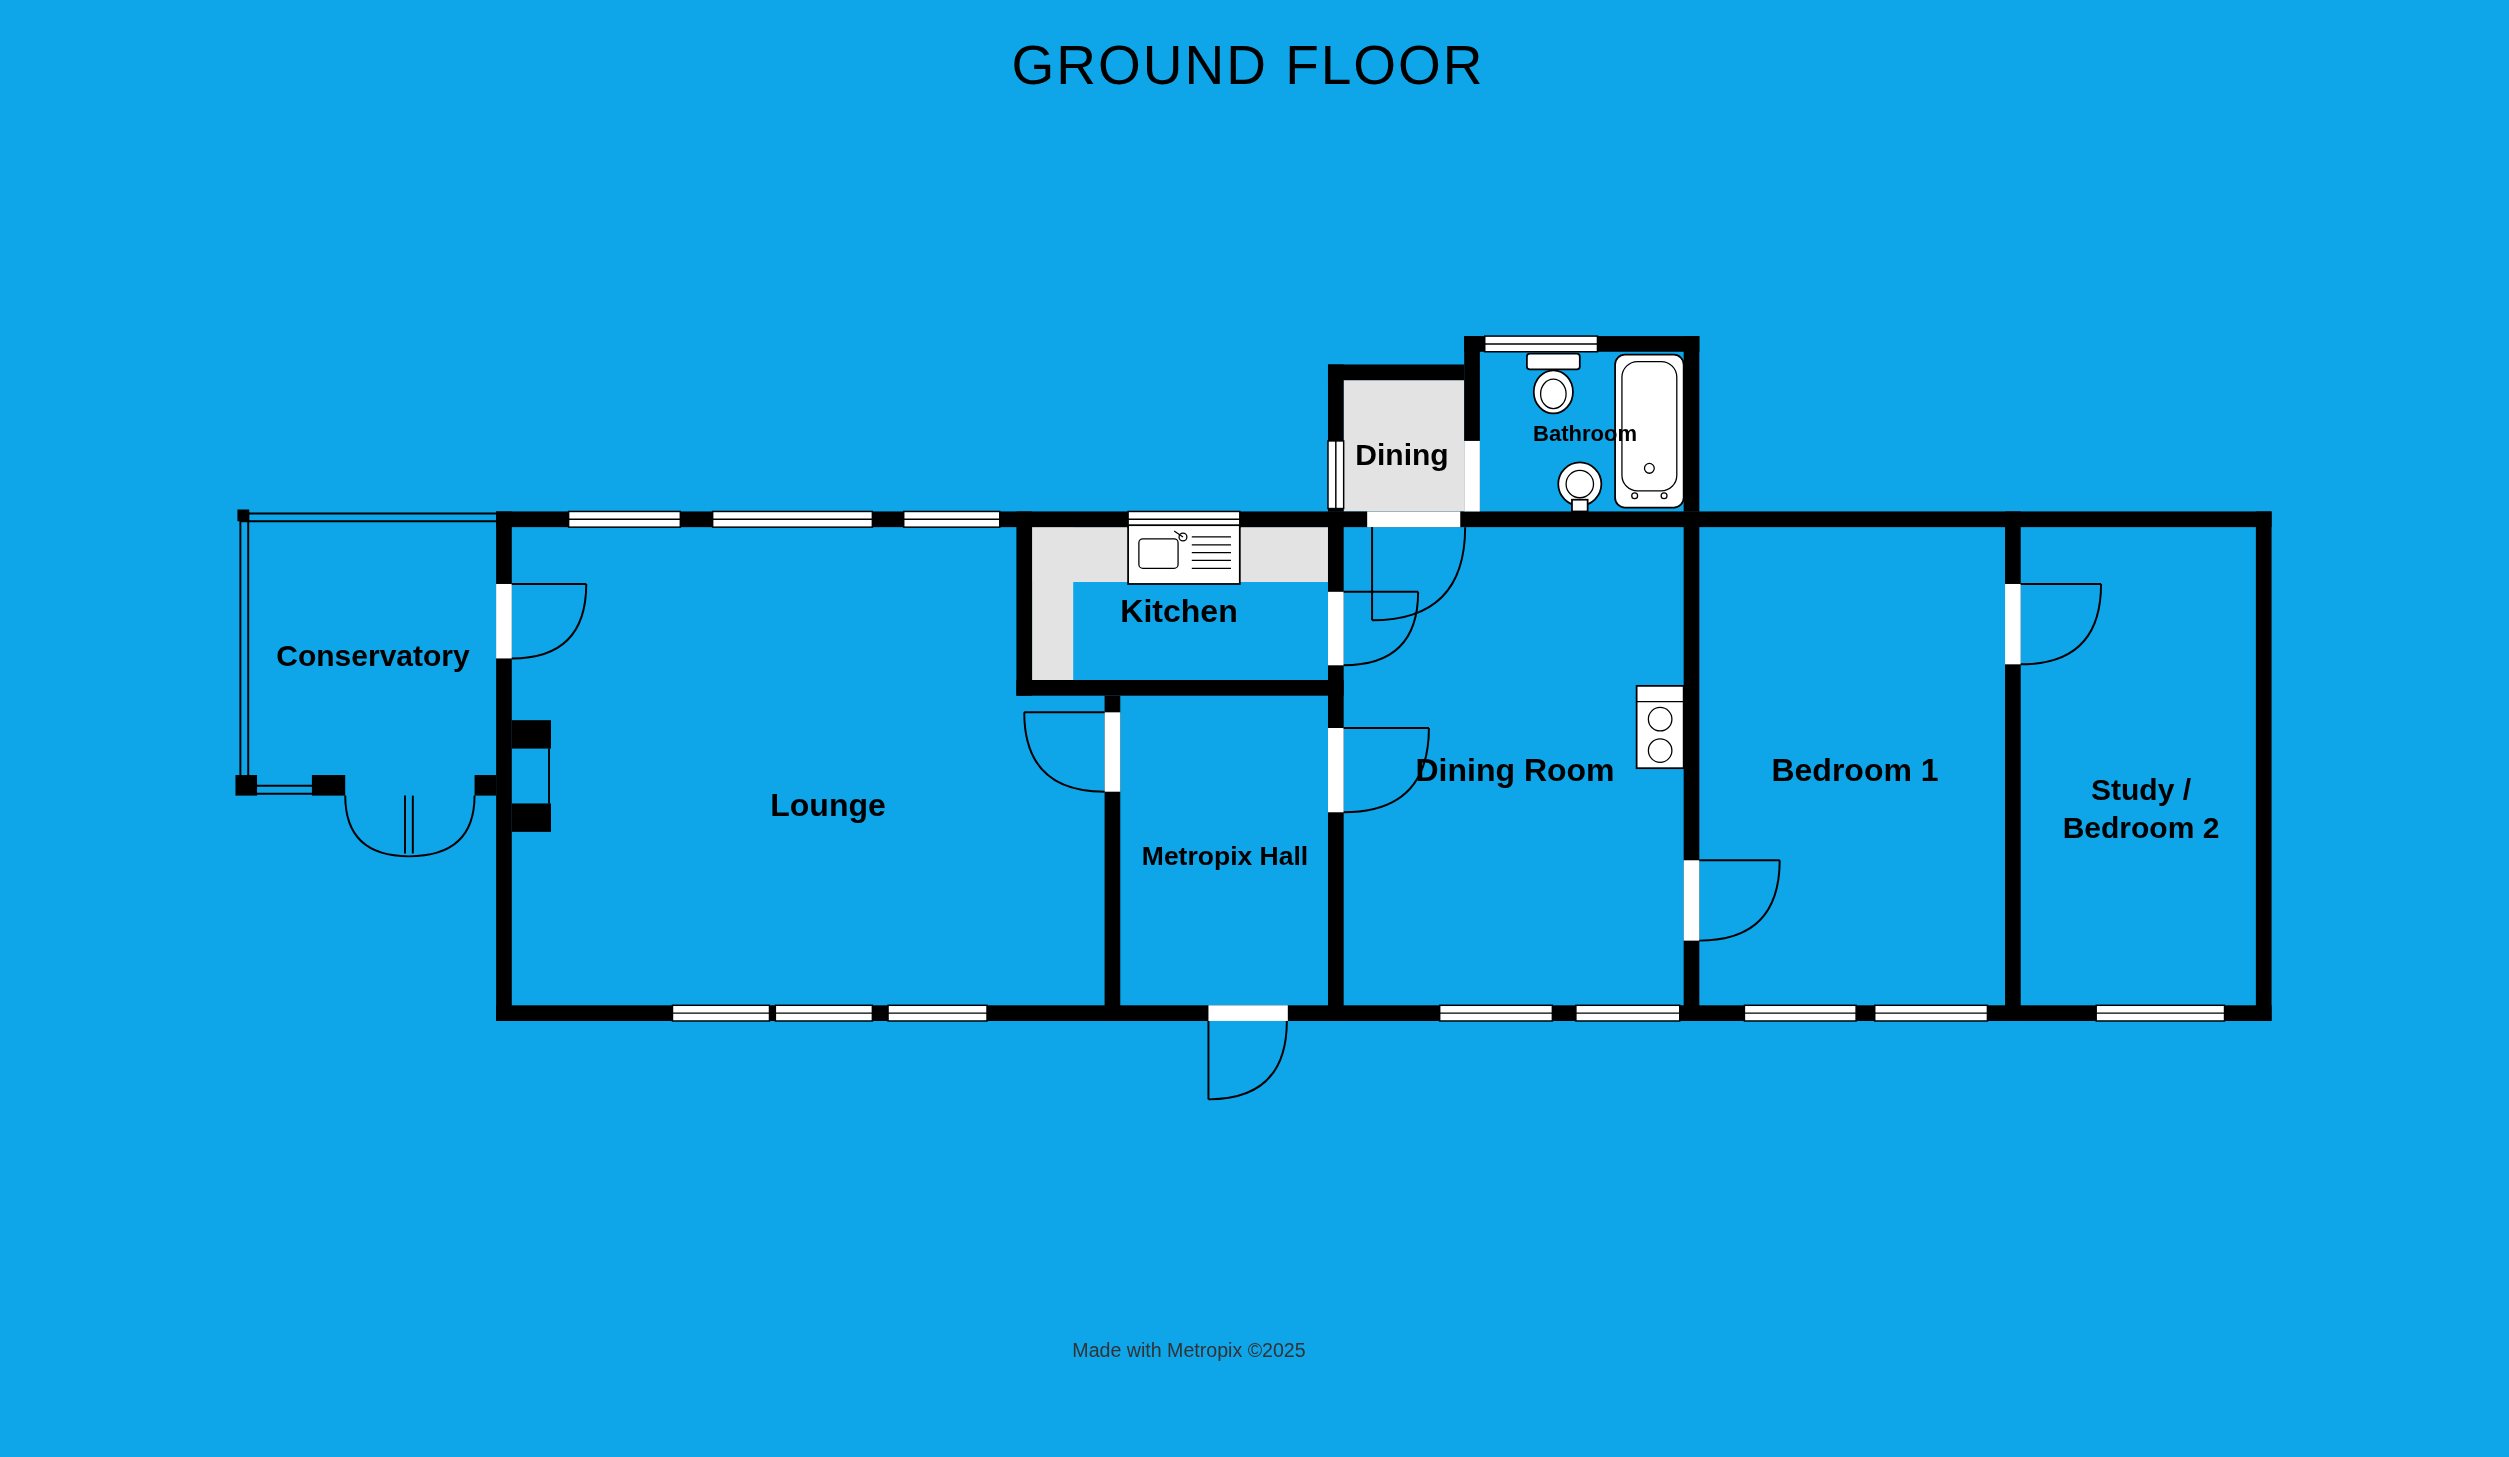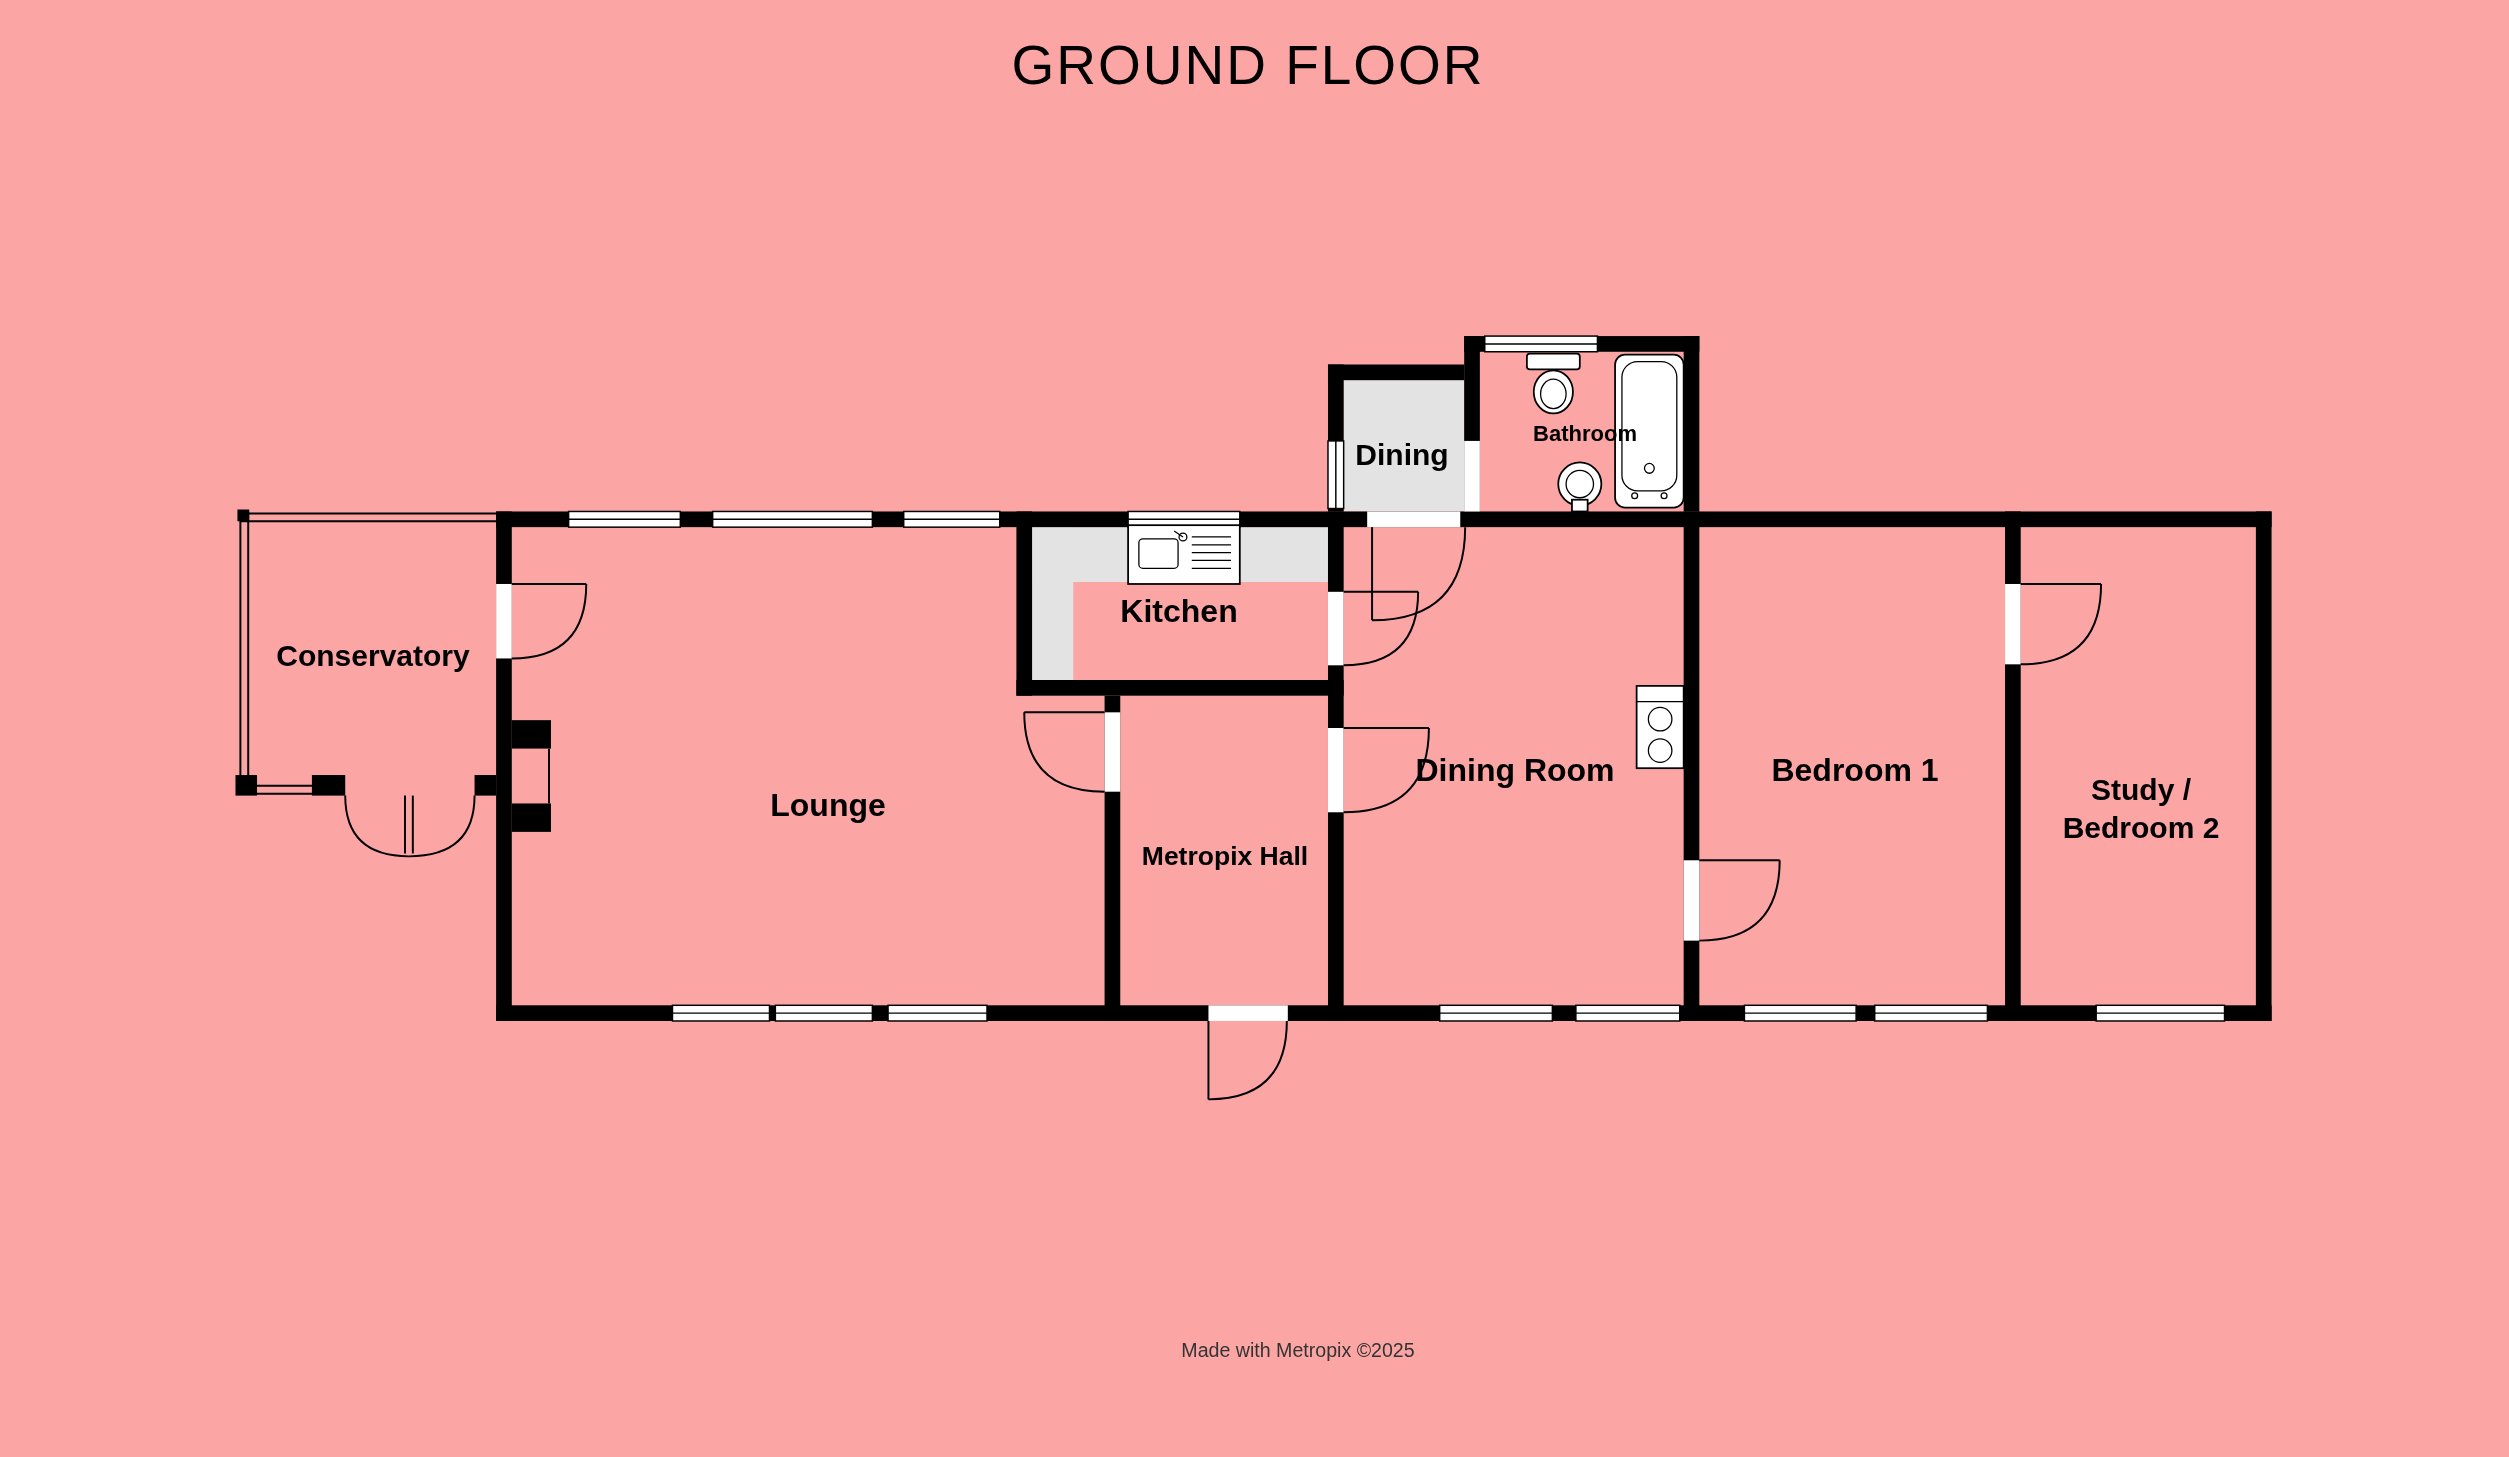--- a/index.html
+++ b/index.html
@@ -1,19 +1,19 @@
 <!DOCTYPE html>
 <html><head>
 <meta charset="utf-8">
 <style>
   html,body{margin:0;padding:0;background:#fff;}
   #plan{
     position:relative;
     width:2509px;height:1457px;
-    background:#fca5a5;
+    background:#0ea5e9;
     font-family:"Liberation Sans", sans-serif;
     overflow:hidden;
   }
   #plan-svg{position:absolute;left:0;top:0;width:2509px;height:1457px;}
   .wall{fill:#000;}
   .gap{fill:#fff;}
   .win{fill:#fff;stroke:#000;stroke-width:1.5;}
   .winline{stroke:#000;stroke-width:1.5;}
   .thin{stroke:#000;stroke-width:2;fill:none;}
   .door{stroke:#000;stroke-width:2;fill:none;}
@@ -23,21 +23,21 @@
   .page-title{
     position:absolute;left:1248px;top:65px;
     transform:translate(-50%,-50%);
     font-size:55px;font-weight:500;letter-spacing:2px;color:#000;white-space:nowrap;
   }
   .room-label{
     position:absolute;transform:translate(-50%,-50%);
     font-weight:bold;color:#000;white-space:nowrap;text-align:center;line-height:1.25;
   }
   .footer-credit{
-    position:absolute;left:1298px;top:1350px;
+    position:absolute;left:1189px;top:1350px;
     transform:translate(-50%,-50%);
     font-size:19.6px;color:#333;white-space:nowrap;
   }
 </style>
 </head>
 <body>
 
 <div id="plan">
 
   <div class="page-title">GROUND FLOOR</div>

